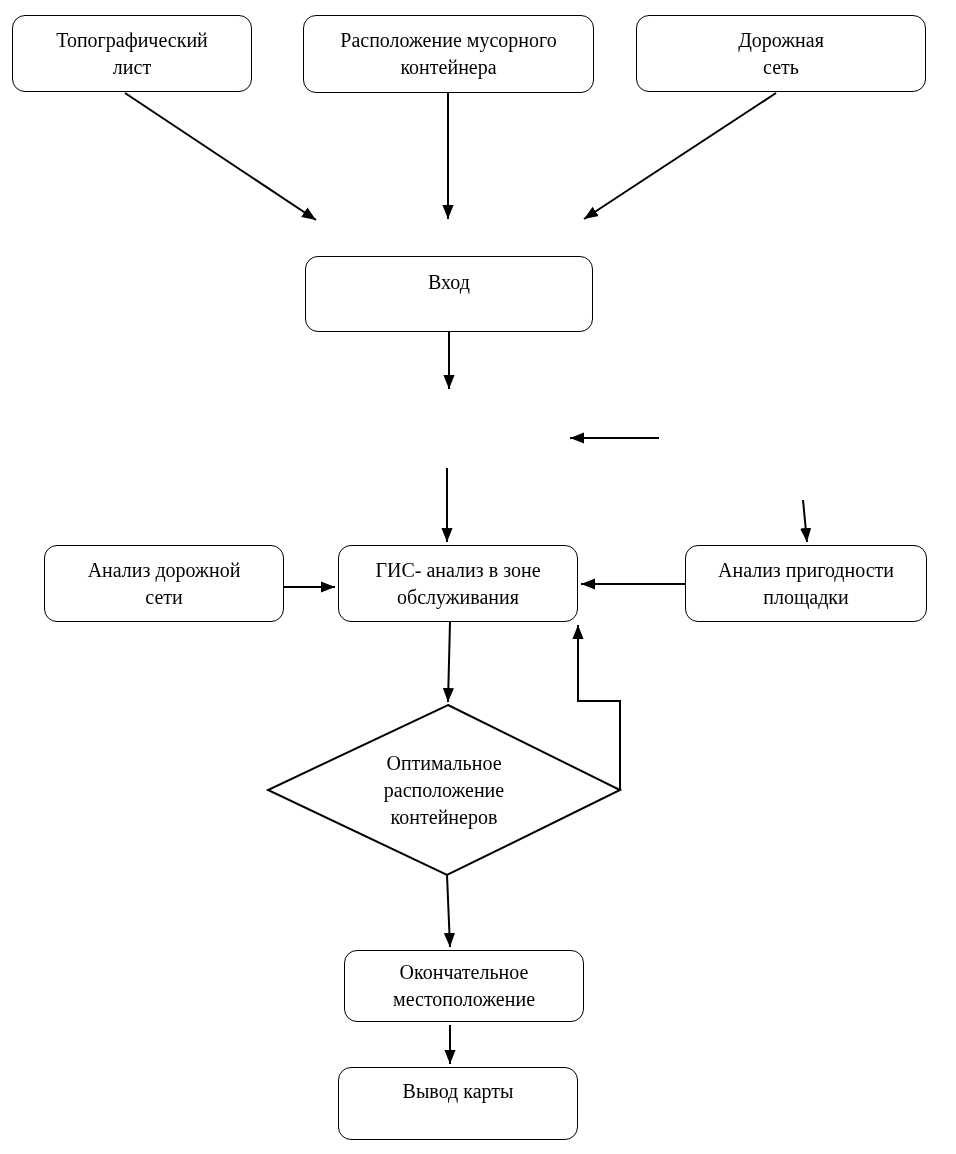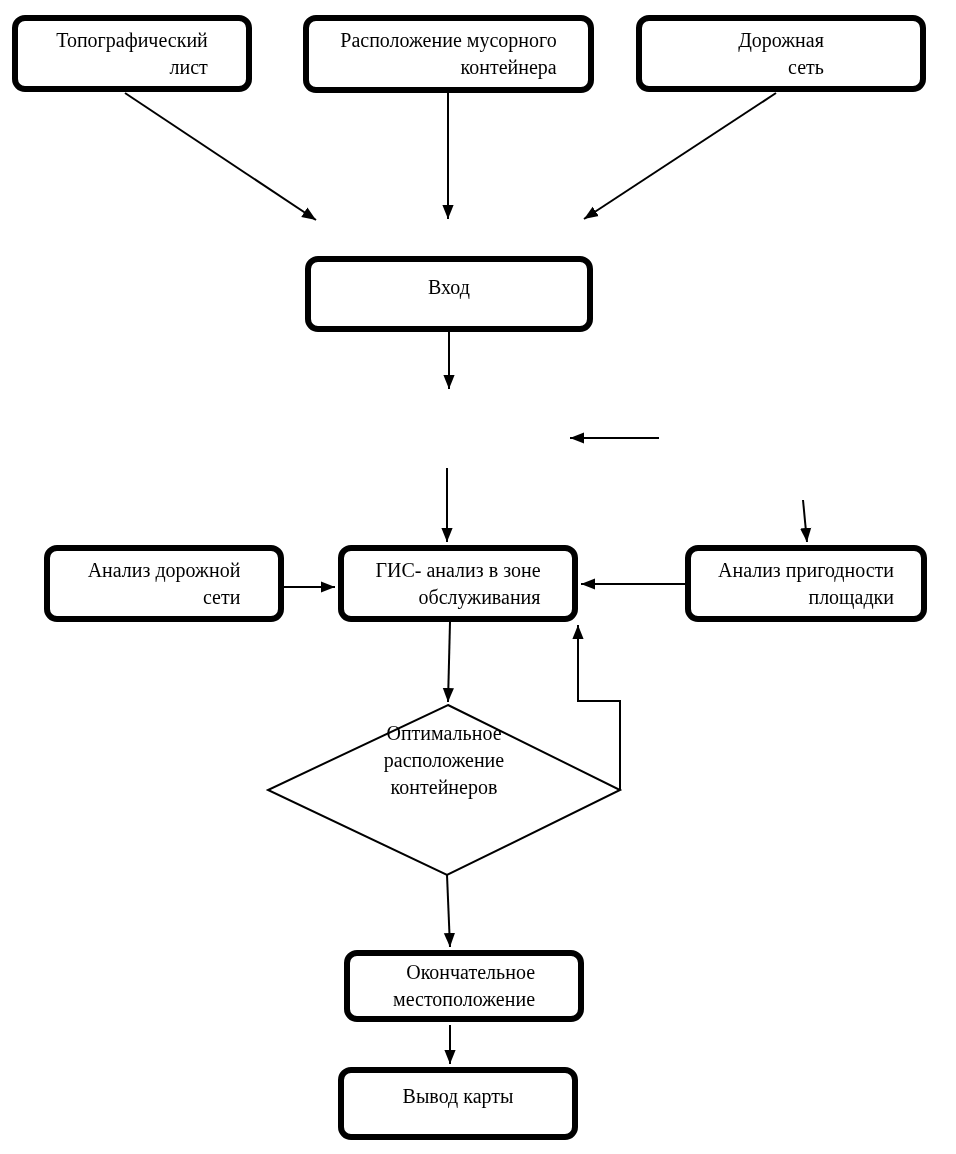--- a/index.html
+++ b/index.html
@@ -20,26 +20,26 @@
     position: absolute;
     left: 0;
     top: 0;
     width: 956px;
     height: 1154px;
   }
   .node {
     position: absolute;
     box-sizing: border-box;
     background: #ffffff;
-    border: 6px solid #000000;
+    border: 1px solid #000000;
     border-radius: 13px;
     display: flex;
     align-items: center;
     justify-content: center;
-    text-align: right;
+    text-align: center;
     font-size: 20px;
     line-height: 27px;
     white-space: pre-line;
   }
   .node.text-top {
     align-items: flex-start;
   }
   .diamond-label {
     position: absolute;
     display: flex;
@@ -56,21 +56,21 @@
   #node-container-location{ left: 303px; top: 15px;   width: 291px; height: 78px; }
   #node-road-network      { left: 636px; top: 15px;   width: 290px; height: 77px; }
   #node-input             { left: 305px; top: 222px;  width: 288px; height: 76px; padding-top: 12px; margin-top: 34px; }
   #node-geodatabase       { left: 327px; top: 392px;  width: 240px; height: 76px; }
   #node-tin               { left: 659px; top: 392px;  width: 287px; height: 108px; }
   #node-road-analysis     { left: 12px;  top: 545px;  width: 240px; height: 77px; margin-left: 32px; }
   #node-gis-analysis      { left: 338px; top: 545px;  width: 240px; height: 77px; }
   #node-site-suitability  { left: 685px; top: 545px;  width: 242px; height: 77px; }
   #node-final-location    { left: 338px; top: 950px;  width: 240px; height: 72px; margin-left: 6px; }
   #node-map-output        { left: 338px; top: 1067px; width: 240px; height: 73px; padding-top: 10px; }
-  #node-decision-label    { left: 294px; top: 720px;  width: 300px; height: 81px; }
+  #node-decision-label    { left: 294px; top: 750px;  width: 300px; height: 81px; }
 </style>
 </head>
 <body>
 
 <div id="canvas">
 
   <svg id="edges-svg" viewBox="0 0 956 1154" xmlns="http://www.w3.org/2000/svg">
     <defs>
       <marker id="arrow" viewBox="0 0 10 10" refX="10" refY="5" markerWidth="7" markerHeight="7" orient="auto-start-reverse">
         <path d="M 0 1 L 10 5 L 0 9 z" fill="#000000"></path>

